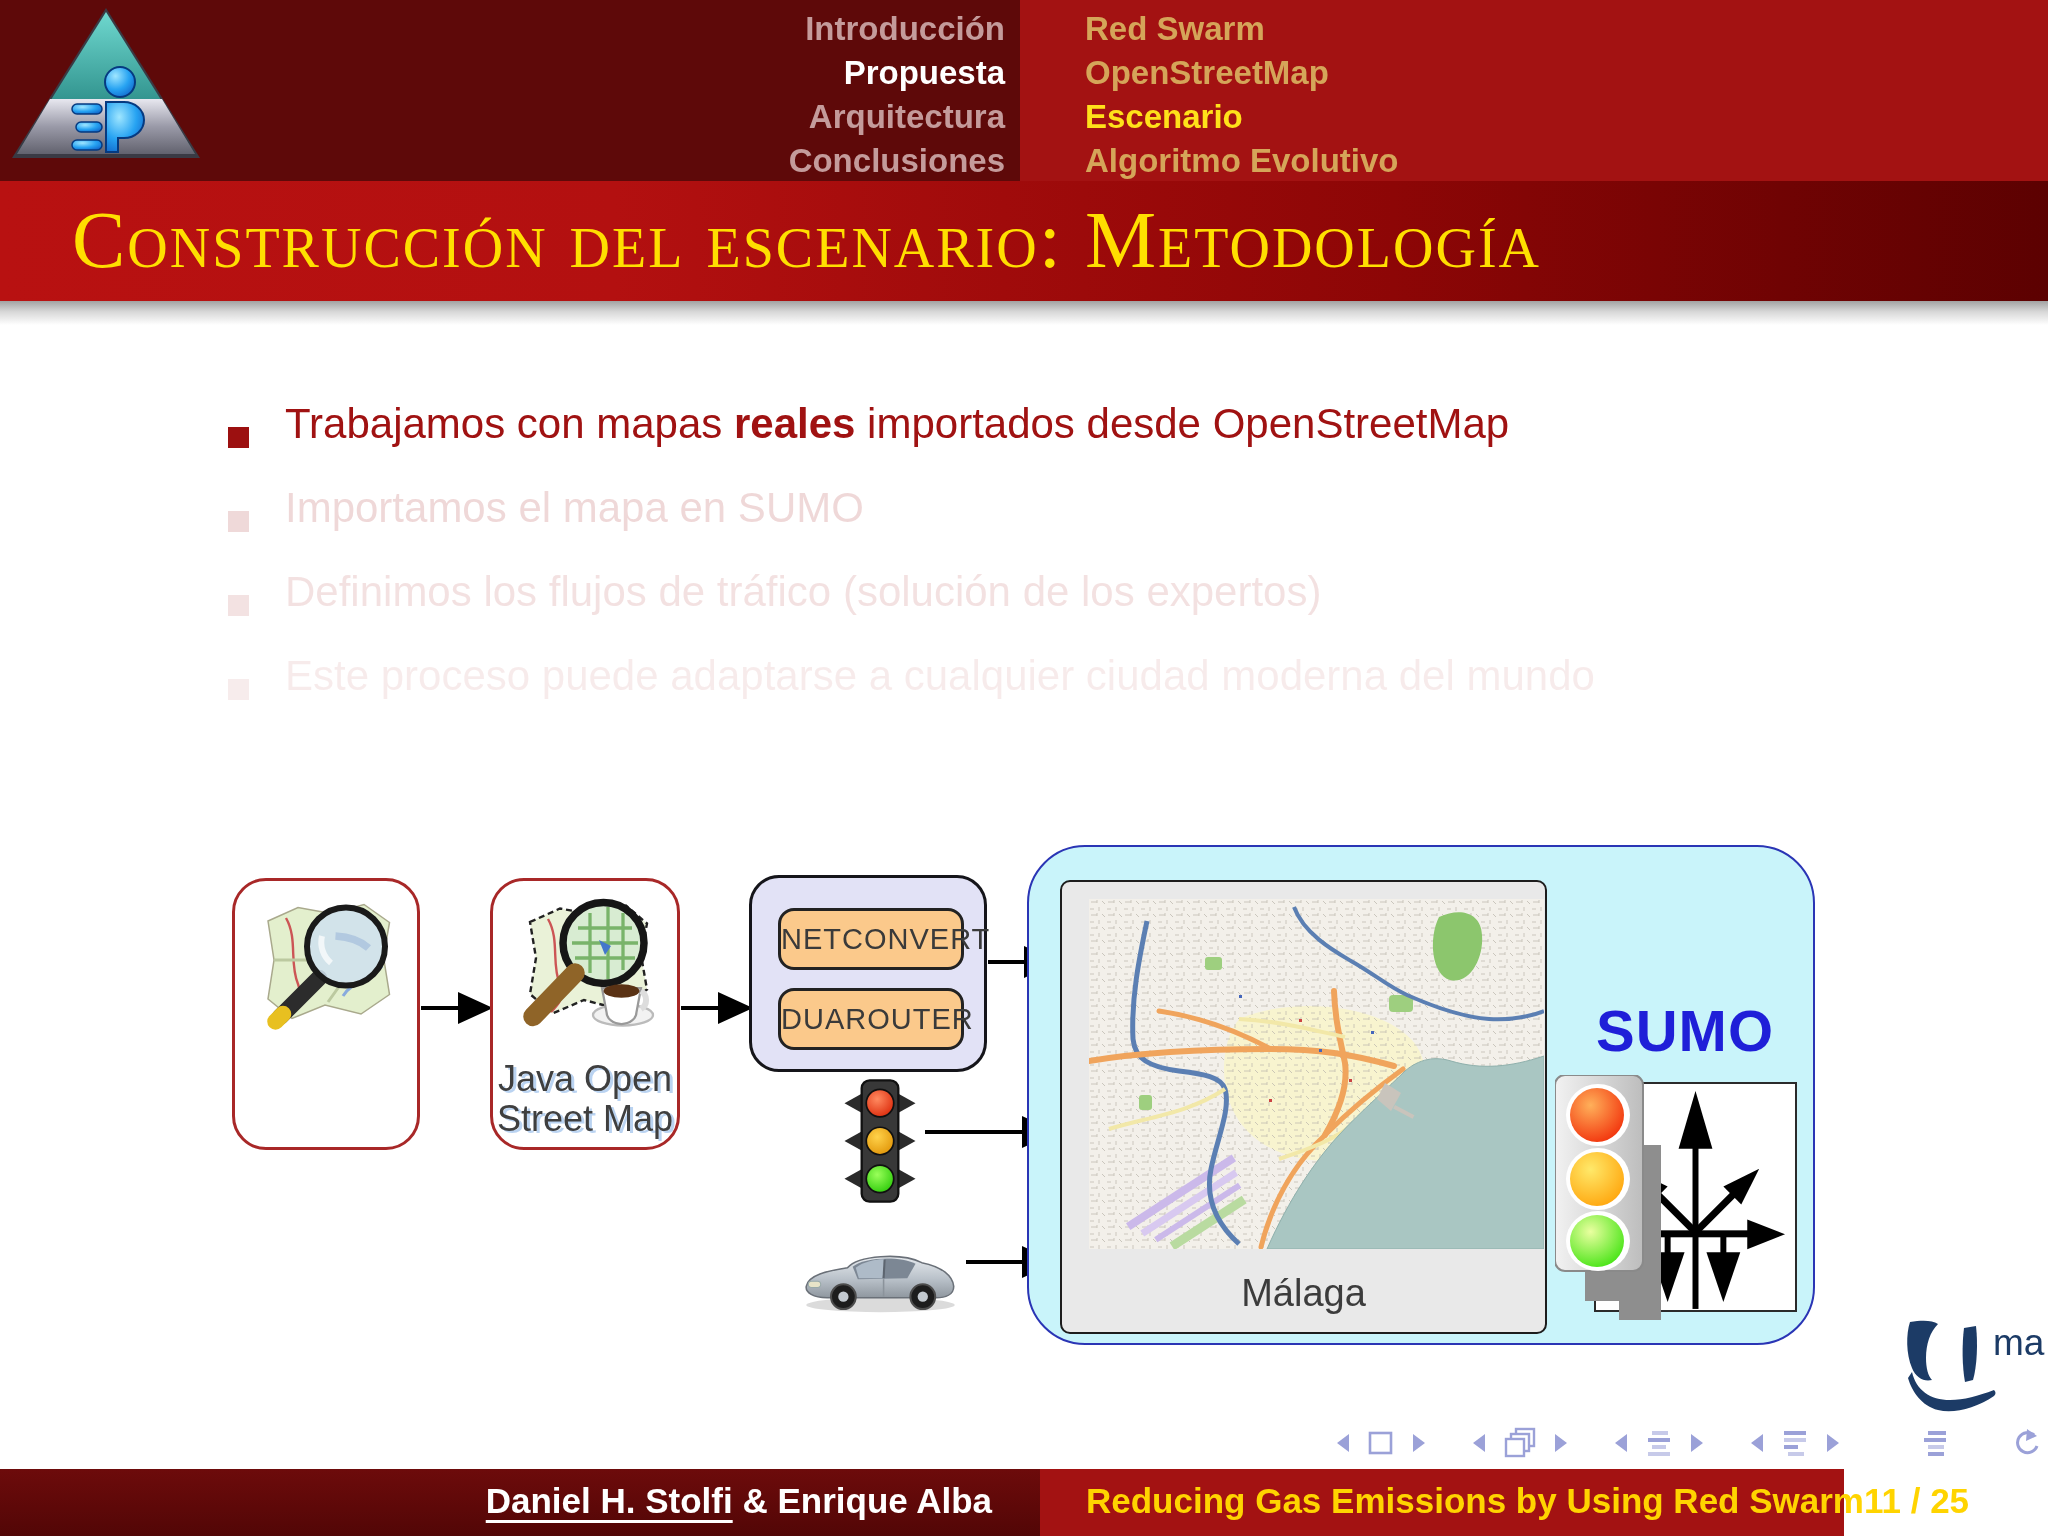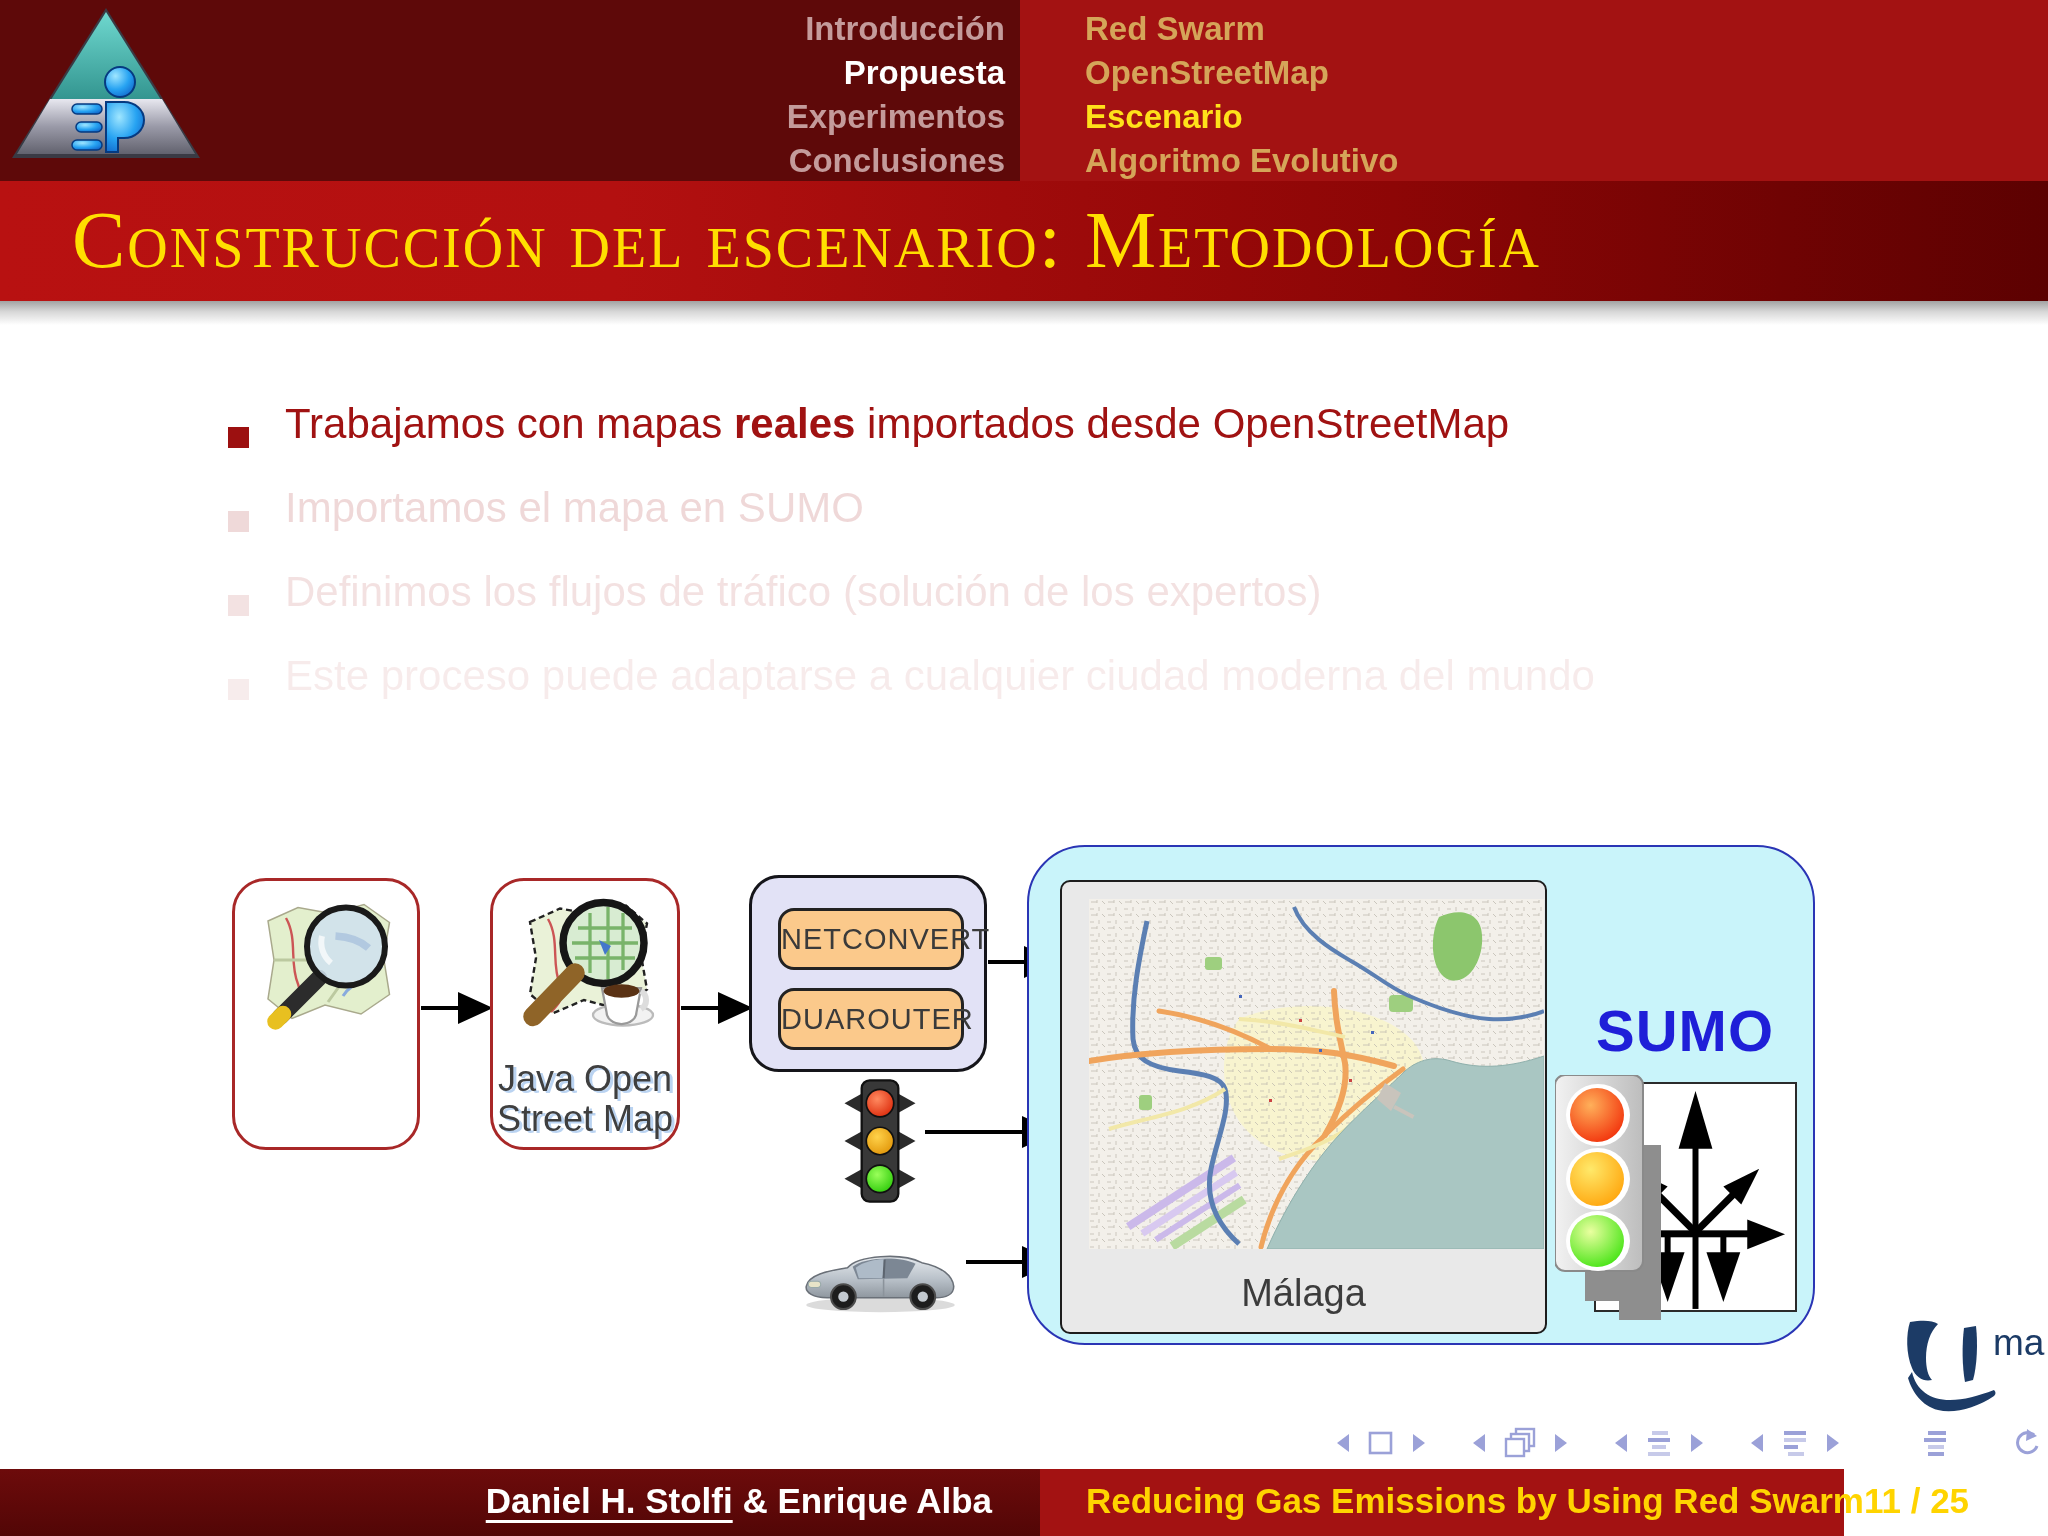--- a/index.html
+++ b/index.html
@@ -117,21 +117,21 @@
       <path d="M98,98 h18 a20,18 0 0 1 0,36 h-6 v14 h-12 z" fill="url(#bluegloss)" stroke="#063a80" stroke-width="2"></path>
       <rect x="64" y="100" width="30" height="10" rx="5" fill="url(#bluegloss)" stroke="#063a80" stroke-width="1.5"></rect>
       <rect x="68" y="118" width="26" height="10" rx="5" fill="url(#bluegloss)" stroke="#063a80" stroke-width="1.5"></rect>
       <rect x="64" y="136" width="30" height="10" rx="5" fill="url(#bluegloss)" stroke="#063a80" stroke-width="1.5"></rect>
     </svg>
   </div>
 
   <div id="nav-left">
     <div class="nav-item">Introducción</div>
     <div class="nav-item active">Propuesta</div>
-    <div class="nav-item">Experimentos</div>
+    <div class="nav-item">Arquitectura</div>
     <div class="nav-item">Conclusiones</div>
   </div>
   <div id="nav-right">
     <div class="nav-item">Red Swarm</div>
     <div class="nav-item">OpenStreetMap</div>
     <div class="nav-item active">Escenario</div>
     <div class="nav-item">Algoritmo Evolutivo</div>
   </div>
 
   <div id="title-bar">

